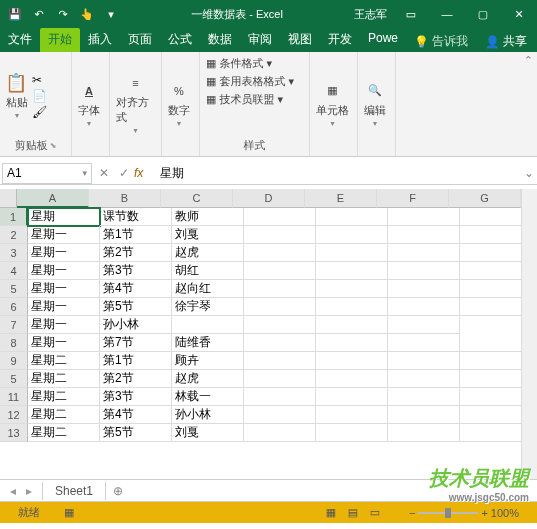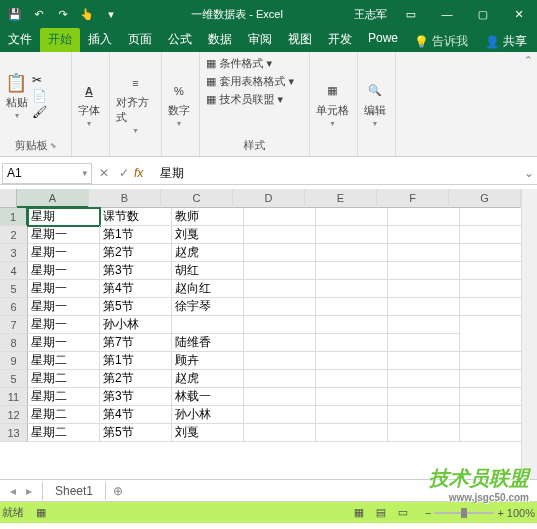--- a/index.html
+++ b/index.html
@@ -47,21 +47,21 @@
     .cell { width: 72px; height: 18px; border-right: 1px solid #dcdcdc; border-bottom: 1px solid #dcdcdc; font-size: 12px; padding: 0 3px; display: flex; align-items: center; }
     .cell.active { outline: 2px solid #217346; outline-offset: -1px; }
     .scroll-v { width: 16px; background: #f0f0f0; border-left: 1px solid #dcdcdc; }
     
     .sheetbar { height: 22px; border-top: 1px solid #cfcfcf; display: flex; align-items: center; font-size: 12px; color: #555; }
     .sheetnav { display: flex; gap: 2px; padding: 0 6px; }
     .sheetnav div { width: 14px; text-align: center; color: #999; }
     .sheettab { border: 1px solid #cfcfcf; border-top: none; border-bottom: none; padding: 2px 12px; background: #fff; }
     .sheetadd { width: 24px; text-align: center; color: #888; }
     
-    .statusbar { height: 22px; background: #bef264; border-top: 1px solid #cfcfcf; display: flex; align-items: center; font-size: 11px; color: #555; padding: 0 2px; gap: 12px; }
+    .statusbar { height: 22px; background: #eab308; border-top: 1px solid #cfcfcf; display: flex; align-items: center; font-size: 11px; color: #555; padding: 0 18px; gap: 24px; }
     .statusbar .views { margin-left: auto; display: flex; gap: 2px; }
     .statusbar .views div { width: 20px; text-align: center; border: 1px solid transparent; }
     .statusbar .zoom { display: flex; align-items: center; gap: 3px; }
     .statusbar .slider { width: 60px; height: 2px; background: #bbb; position: relative; }
     .statusbar .slider::after { content: ''; position: absolute; width: 6px; height: 10px; background: #888; top: -4px; left: 27px; }
     
     .watermark { position: absolute; right: 8px; bottom: 26px; font-size: 20px; font-weight: bold; color: #6ac63a; font-style: italic; text-shadow: 1px 1px 0 #fff; pointer-events: none; }
     .watermark .sub { font-size: 10px; color: #888; display: block; text-align: right; font-style: normal; }
   </style>
 </head>

